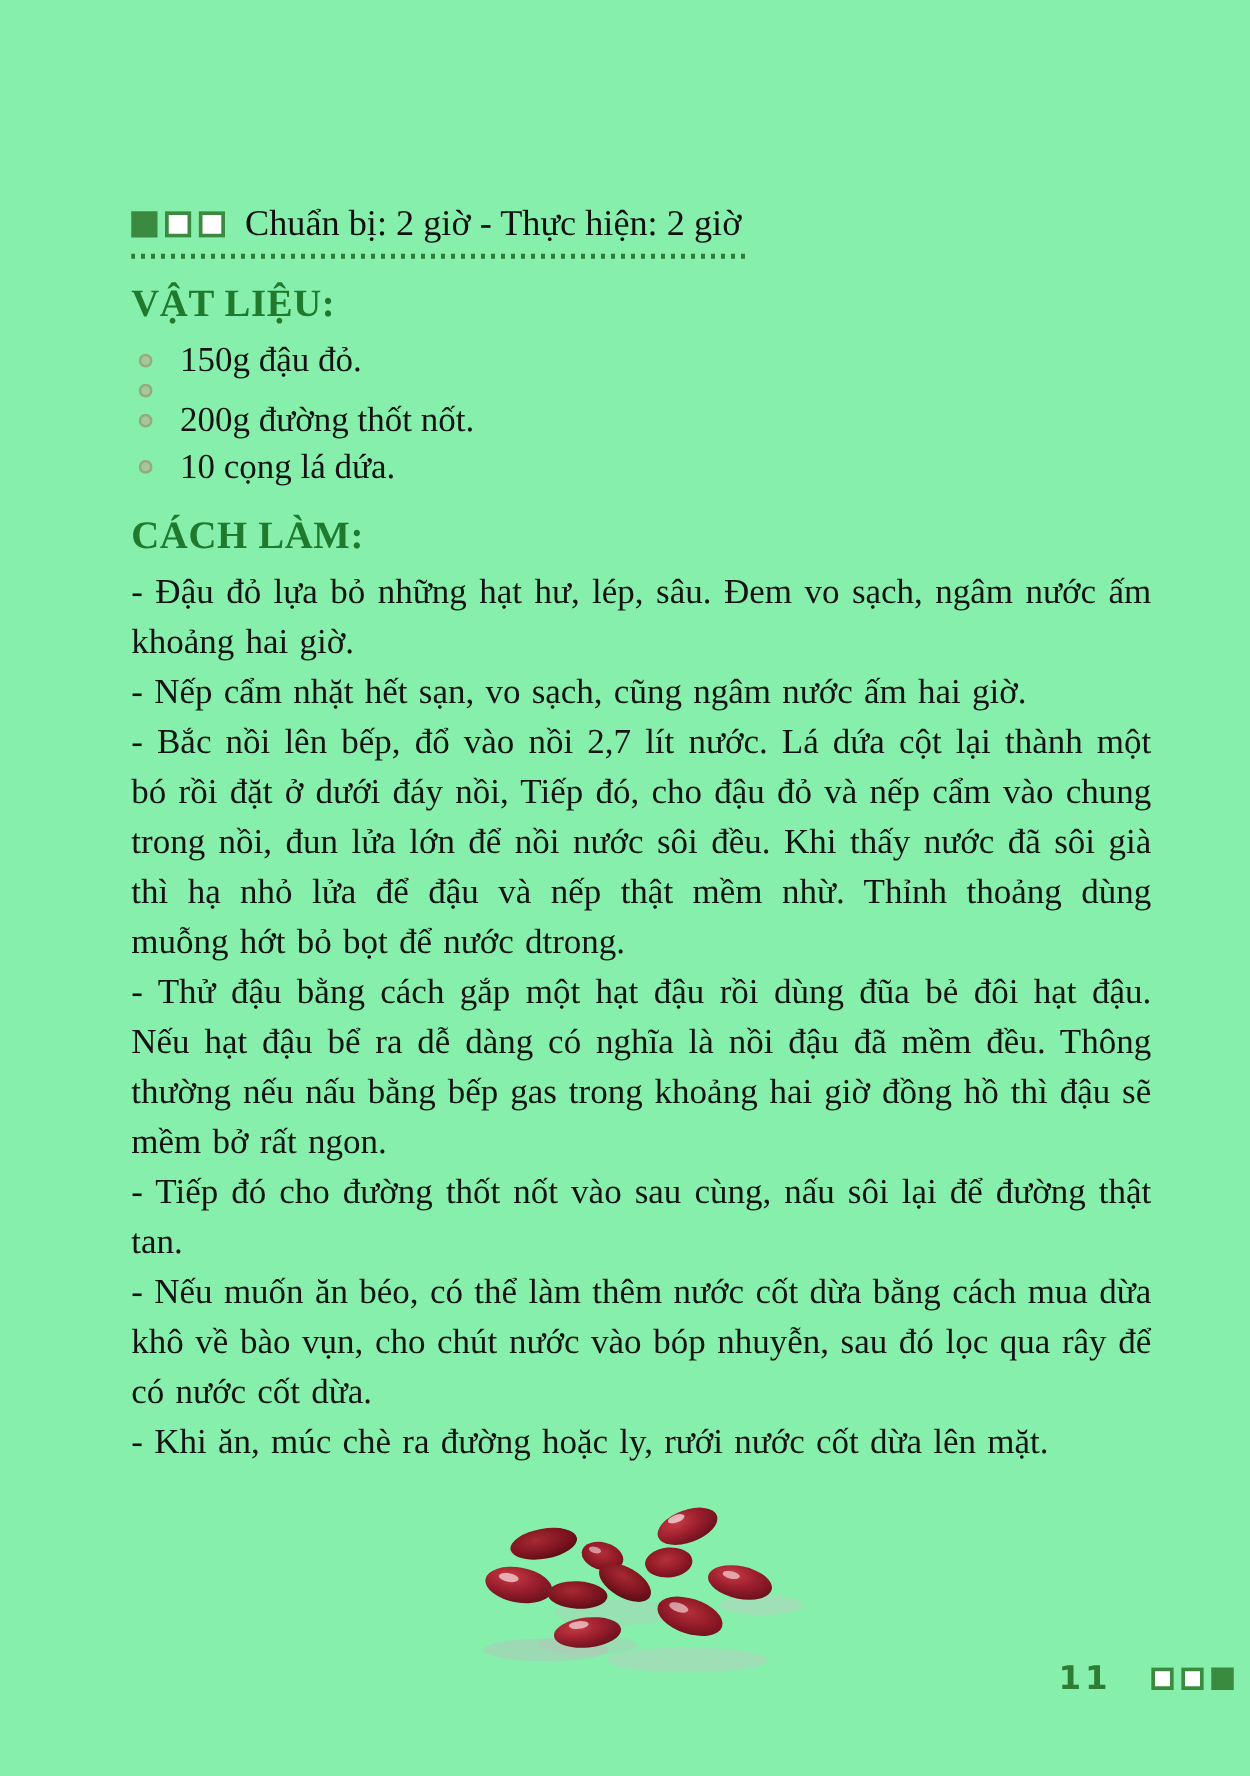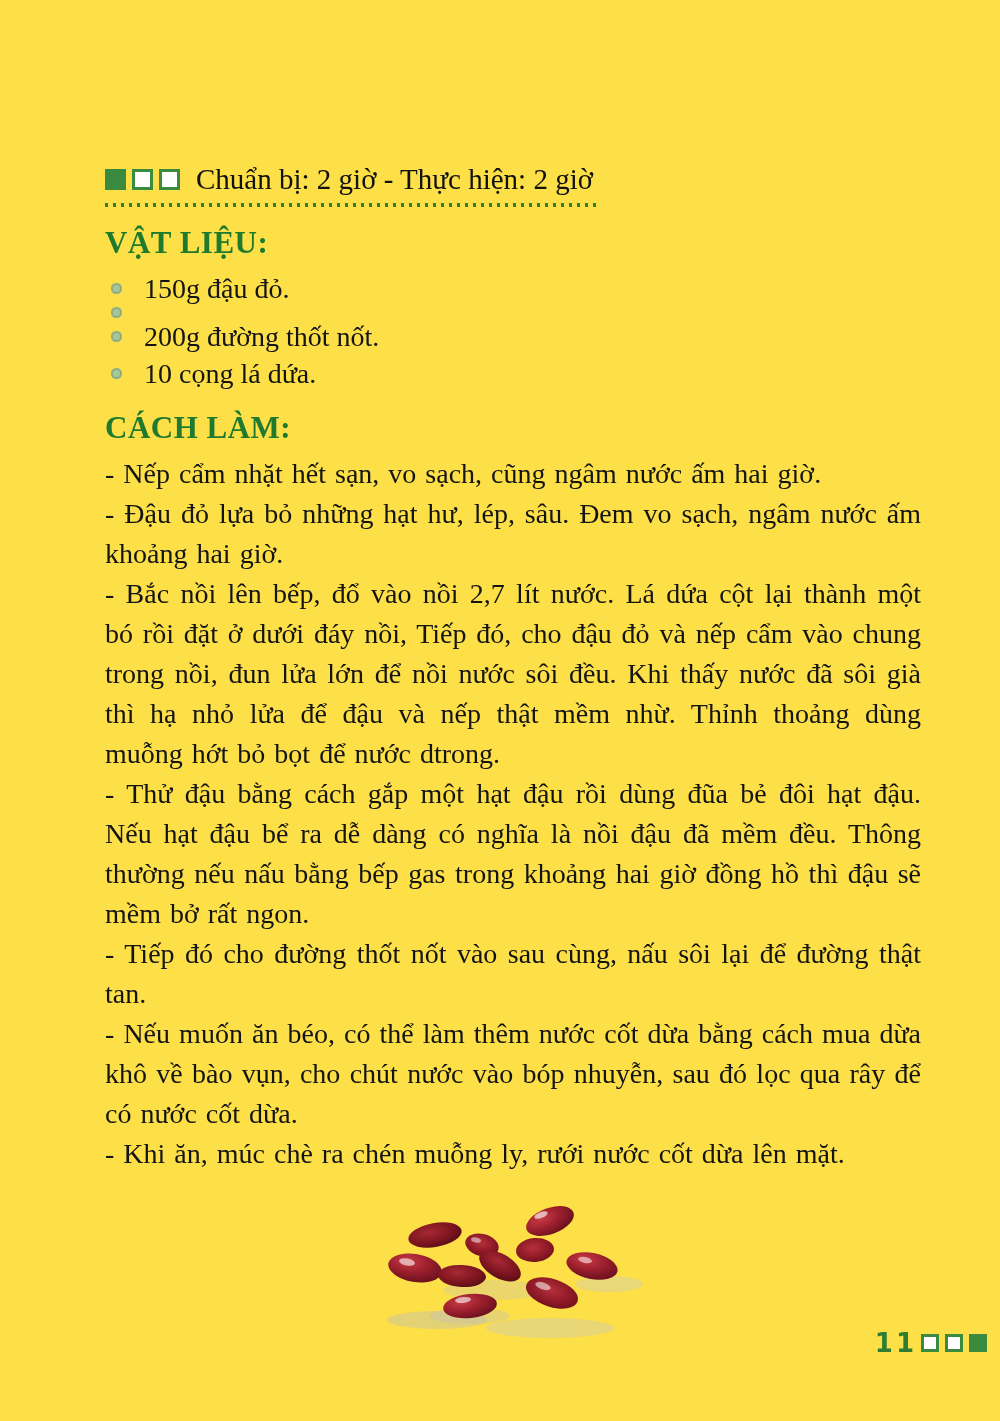--- a/index.html
+++ b/index.html
@@ -1,19 +1,19 @@
 <!DOCTYPE html>
 <html lang="vi"><head>
 <meta charset="utf-8">
 <style>
   html,body { margin:0; padding:0; background:#ffffff; }
   .page {
     position:relative;
     width:1000px; height:1421px;
-    background:#fde047;
+    background:#86efac;
     font-family:"Liberation Serif", serif;
     color:#141414;
     overflow:hidden;
     text-decoration:underline;
   }
   .content {
     position:absolute;
     left:105px; top:163px;
     width:816px;
   }
@@ -67,21 +67,21 @@
     color:#141414;
   }
 
   
   .beans-wrap { margin:14px auto 0; width:336px; height:158px; }
 
   
   .footer {
     position:absolute;
     top:1328px; right:13px;
-    display:flex; align-items:center; gap:4px;
+    display:flex; align-items:center; gap:32px;
   }
   .page-number {
     font-family:"DejaVu Sans", sans-serif;
     font-weight:bold; font-size:26px;
     color:#2e7d32; letter-spacing:3px;
   }
   .footer .sq { width:18px; height:18px; }
   .footer .sq.outline { border-width:3px; }
 </style>
 </head>
@@ -114,27 +114,27 @@
         <span>200g đường thốt nốt.</span>
       </li>
         <li>
         <span class="bullet"></span>
         <span>10 cọng lá dứa.</span>
       </li>
       </ul>
 
     <div class="section-heading">CÁCH LÀM:</div>
     <div class="steps">
+        <p>- Đậu đỏ lựa bỏ những hạt hư, lép, sâu. Đem vo sạch, ngâm nước ấm khoảng hai giờ.</p>
         <p>- Nếp cẩm nhặt hết sạn, vo sạch, cũng ngâm nước ấm hai giờ.</p>
-        <p>- Đậu đỏ lựa bỏ những hạt hư, lép, sâu. Đem vo sạch, ngâm nước ấm khoảng hai giờ.</p>
         <p>- Bắc nồi lên bếp, đổ vào nồi 2,7 lít nước. Lá dứa cột lại thành một bó rồi đặt ở dưới đáy nồi, Tiếp đó, cho đậu đỏ và nếp cẩm vào chung trong nồi, đun lửa lớn để nồi nước sôi đều. Khi thấy nước đã sôi già thì hạ nhỏ lửa để đậu và nếp thật mềm nhừ. Thỉnh thoảng dùng muỗng hớt bỏ bọt để nước dtrong.</p>
         <p>- Thử đậu bằng cách gắp một hạt đậu rồi dùng đũa bẻ đôi hạt đậu. Nếu hạt đậu bể ra dễ dàng có nghĩa là nồi đậu đã mềm đều. Thông thường nếu nấu bằng bếp gas trong khoảng hai giờ đồng hồ thì đậu sẽ mềm bở rất ngon.</p>
         <p>- Tiếp đó cho đường thốt nốt vào sau cùng, nấu sôi lại để đường thật tan.</p>
         <p>- Nếu muốn ăn béo, có thể làm thêm nước cốt dừa bằng cách mua dừa khô về bào vụn, cho chút nước vào bóp nhuyễn, sau đó lọc qua rây để có nước cốt dừa.</p>
-        <p>- Khi ăn, múc chè ra chén muỗng ly, rưới nước cốt dừa lên mặt.</p>
+        <p>- Khi ăn, múc chè ra đường hoặc ly, rưới nước cốt dừa lên mặt.</p>
       </div>
 
     <div class="beans-wrap">
       <svg viewBox="0 0 336 158" width="336" height="158" xmlns="http://www.w3.org/2000/svg">
         <defs>
           <radialGradient id="beanA" cx="35%" cy="30%" r="85%">
             <stop offset="0%" stop-color="#c73b44"></stop>
             <stop offset="45%" stop-color="#9c1f2e"></stop>
             <stop offset="100%" stop-color="#5c0d17"></stop>
           </radialGradient>

